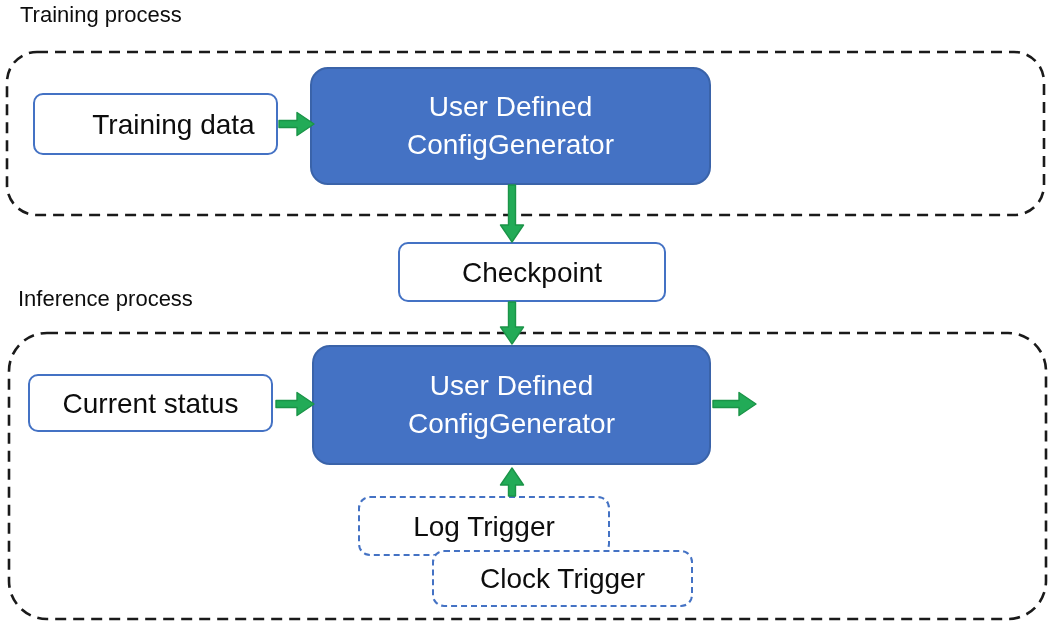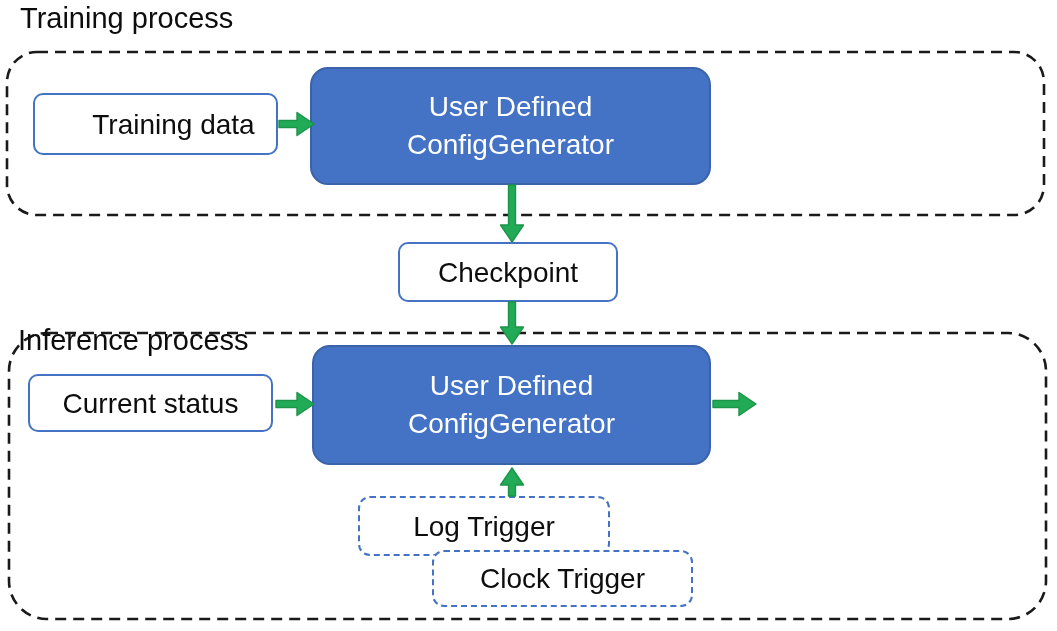--- a/index.html
+++ b/index.html
@@ -12,21 +12,21 @@
   .canvas{
     position:relative;width:1057px;height:631px;background:var(--background);
     font-family:"Liberation Sans",sans-serif;color:var(--text-dark);overflow:hidden;
   }
   svg.layer{position:absolute;left:0;top:0;width:1057px;height:631px;pointer-events:none;}
   .containers{z-index:0;}
   .arrows{z-index:3;}
   .container-rect{fill:none;stroke:var(--container-border);stroke-width:2.6;stroke-dasharray:11 7;}
   .arrow{fill:var(--arrow-fill);stroke:var(--arrow-stroke);stroke-width:1.4;stroke-linejoin:round;}
   .section-label{
-    position:absolute;font-size:29px;line-height:1.1;color:var(--text-dark);
+    position:absolute;font-size:22px;line-height:1.1;color:var(--text-dark);
     white-space:nowrap;z-index:1;
   }
   .node{
     position:absolute;display:flex;flex-direction:column;align-items:center;justify-content:center;
     text-align:center;font-size:28px;line-height:1.25;box-sizing:border-box;z-index:2;
     white-space:nowrap;
   }
   .node.light{
     background:var(--background);border:2px solid var(--light-border);border-radius:10px;
     color:var(--text-dark);
@@ -35,28 +35,28 @@
     background:var(--blue-fill);border:2px solid var(--blue-border);border-radius:18px;
     color:var(--text-light);line-height:1.36;
   }
   .node.trigger{
     background:var(--background);border:2px dashed var(--trigger-border);border-radius:12px;
     color:var(--text-dark);
   }
   .node.trigger.clock{z-index:3;}
   #training-data   {left:33px;  top:93px;  width:245px; height:62px;padding-left:36px;}
   #gen-training    {left:310px; top:67px;  width:401px; height:118px;}
-  #checkpoint      {left:398px; top:242px; width:220px; height:60px;}
+  #checkpoint      {left:398px; top:242px; width:268px; height:60px;}
   #current-status  {left:28px;  top:374px; width:245px; height:58px;}
   #gen-inference   {left:312px; top:345px; width:399px; height:120px;}
   #output-config   {left:757px; top:375px; width:253px; height:57px;}
   #log-trigger     {left:358px; top:496px; width:252px; height:60px;}
   #clock-trigger   {left:432px; top:550px; width:261px; height:57px;}
   #training-label  {left:20px;  top:3px;}
-  #inference-label {left:18px;  top:287px;margin-top:38px;}
+  #inference-label {left:18px;  top:287px;}
 </style>
 </head>
 <body>
 
 <div class="canvas">
 
   <svg class="layer containers" viewBox="0 0 1057 631">
     <rect class="container-rect" x="7" y="52" width="1037" height="163" rx="30"></rect>
     <rect class="container-rect" x="9" y="333" width="1037" height="286" rx="38"></rect>
   </svg>

